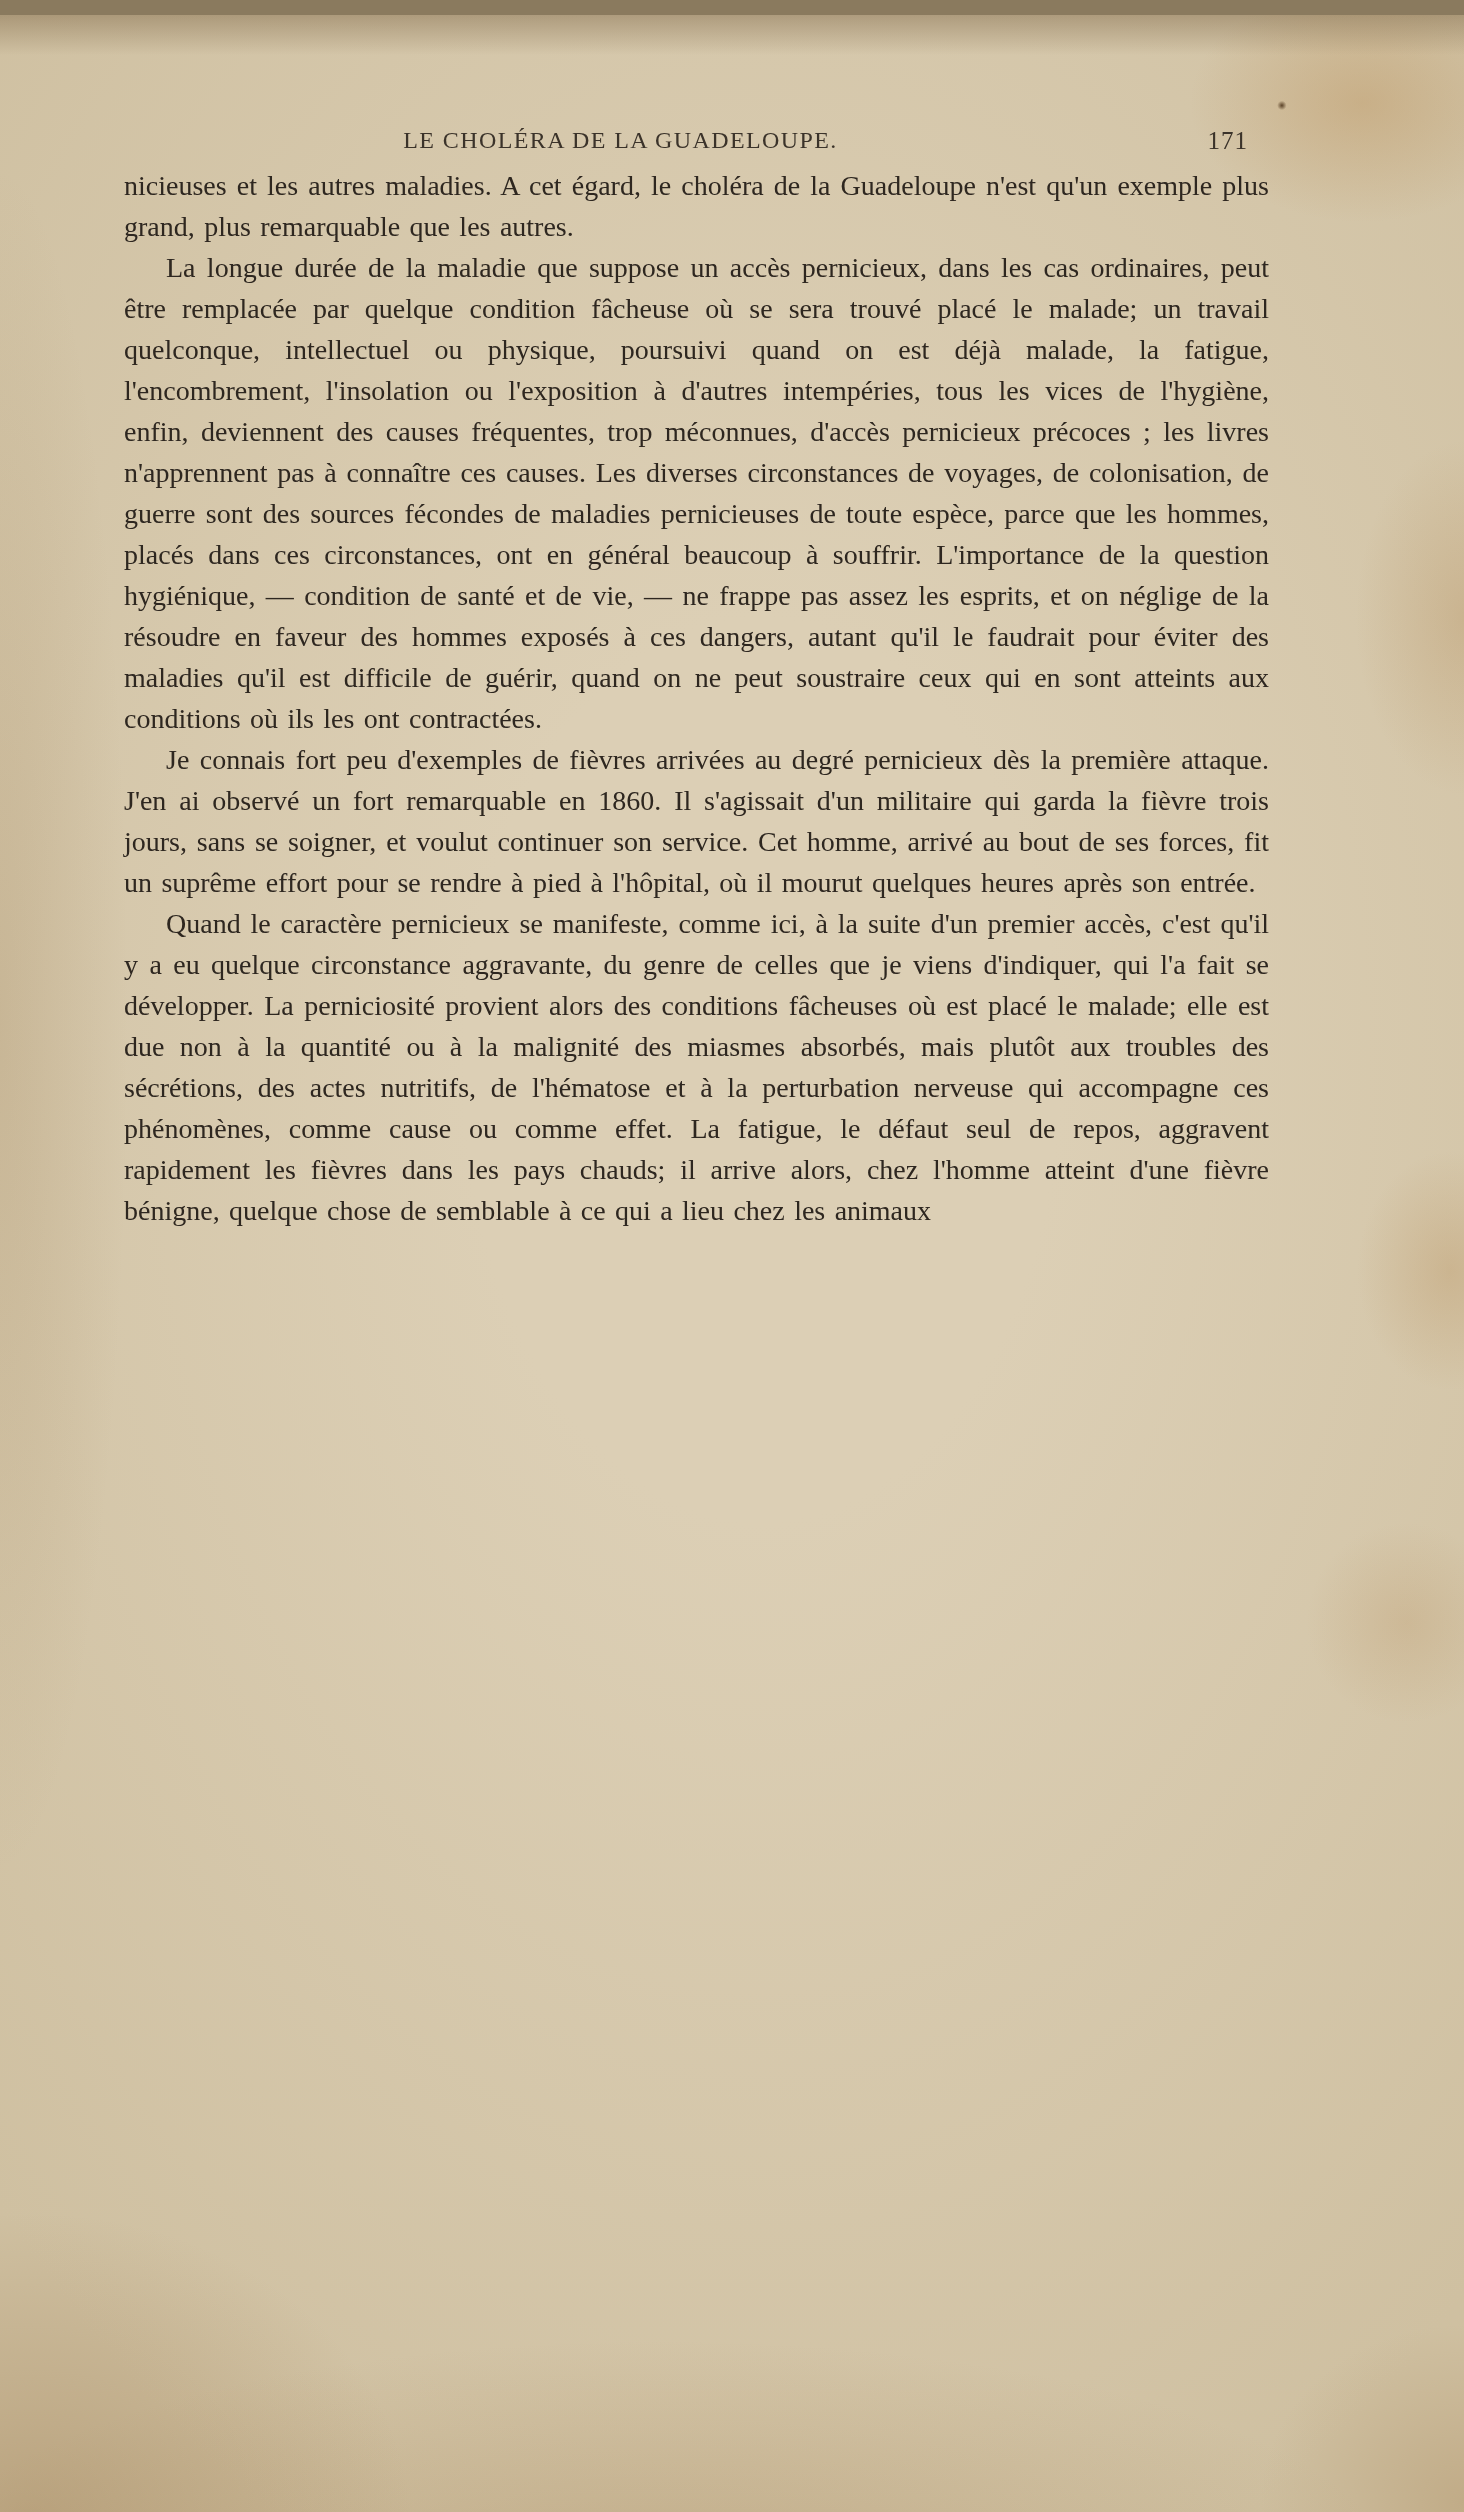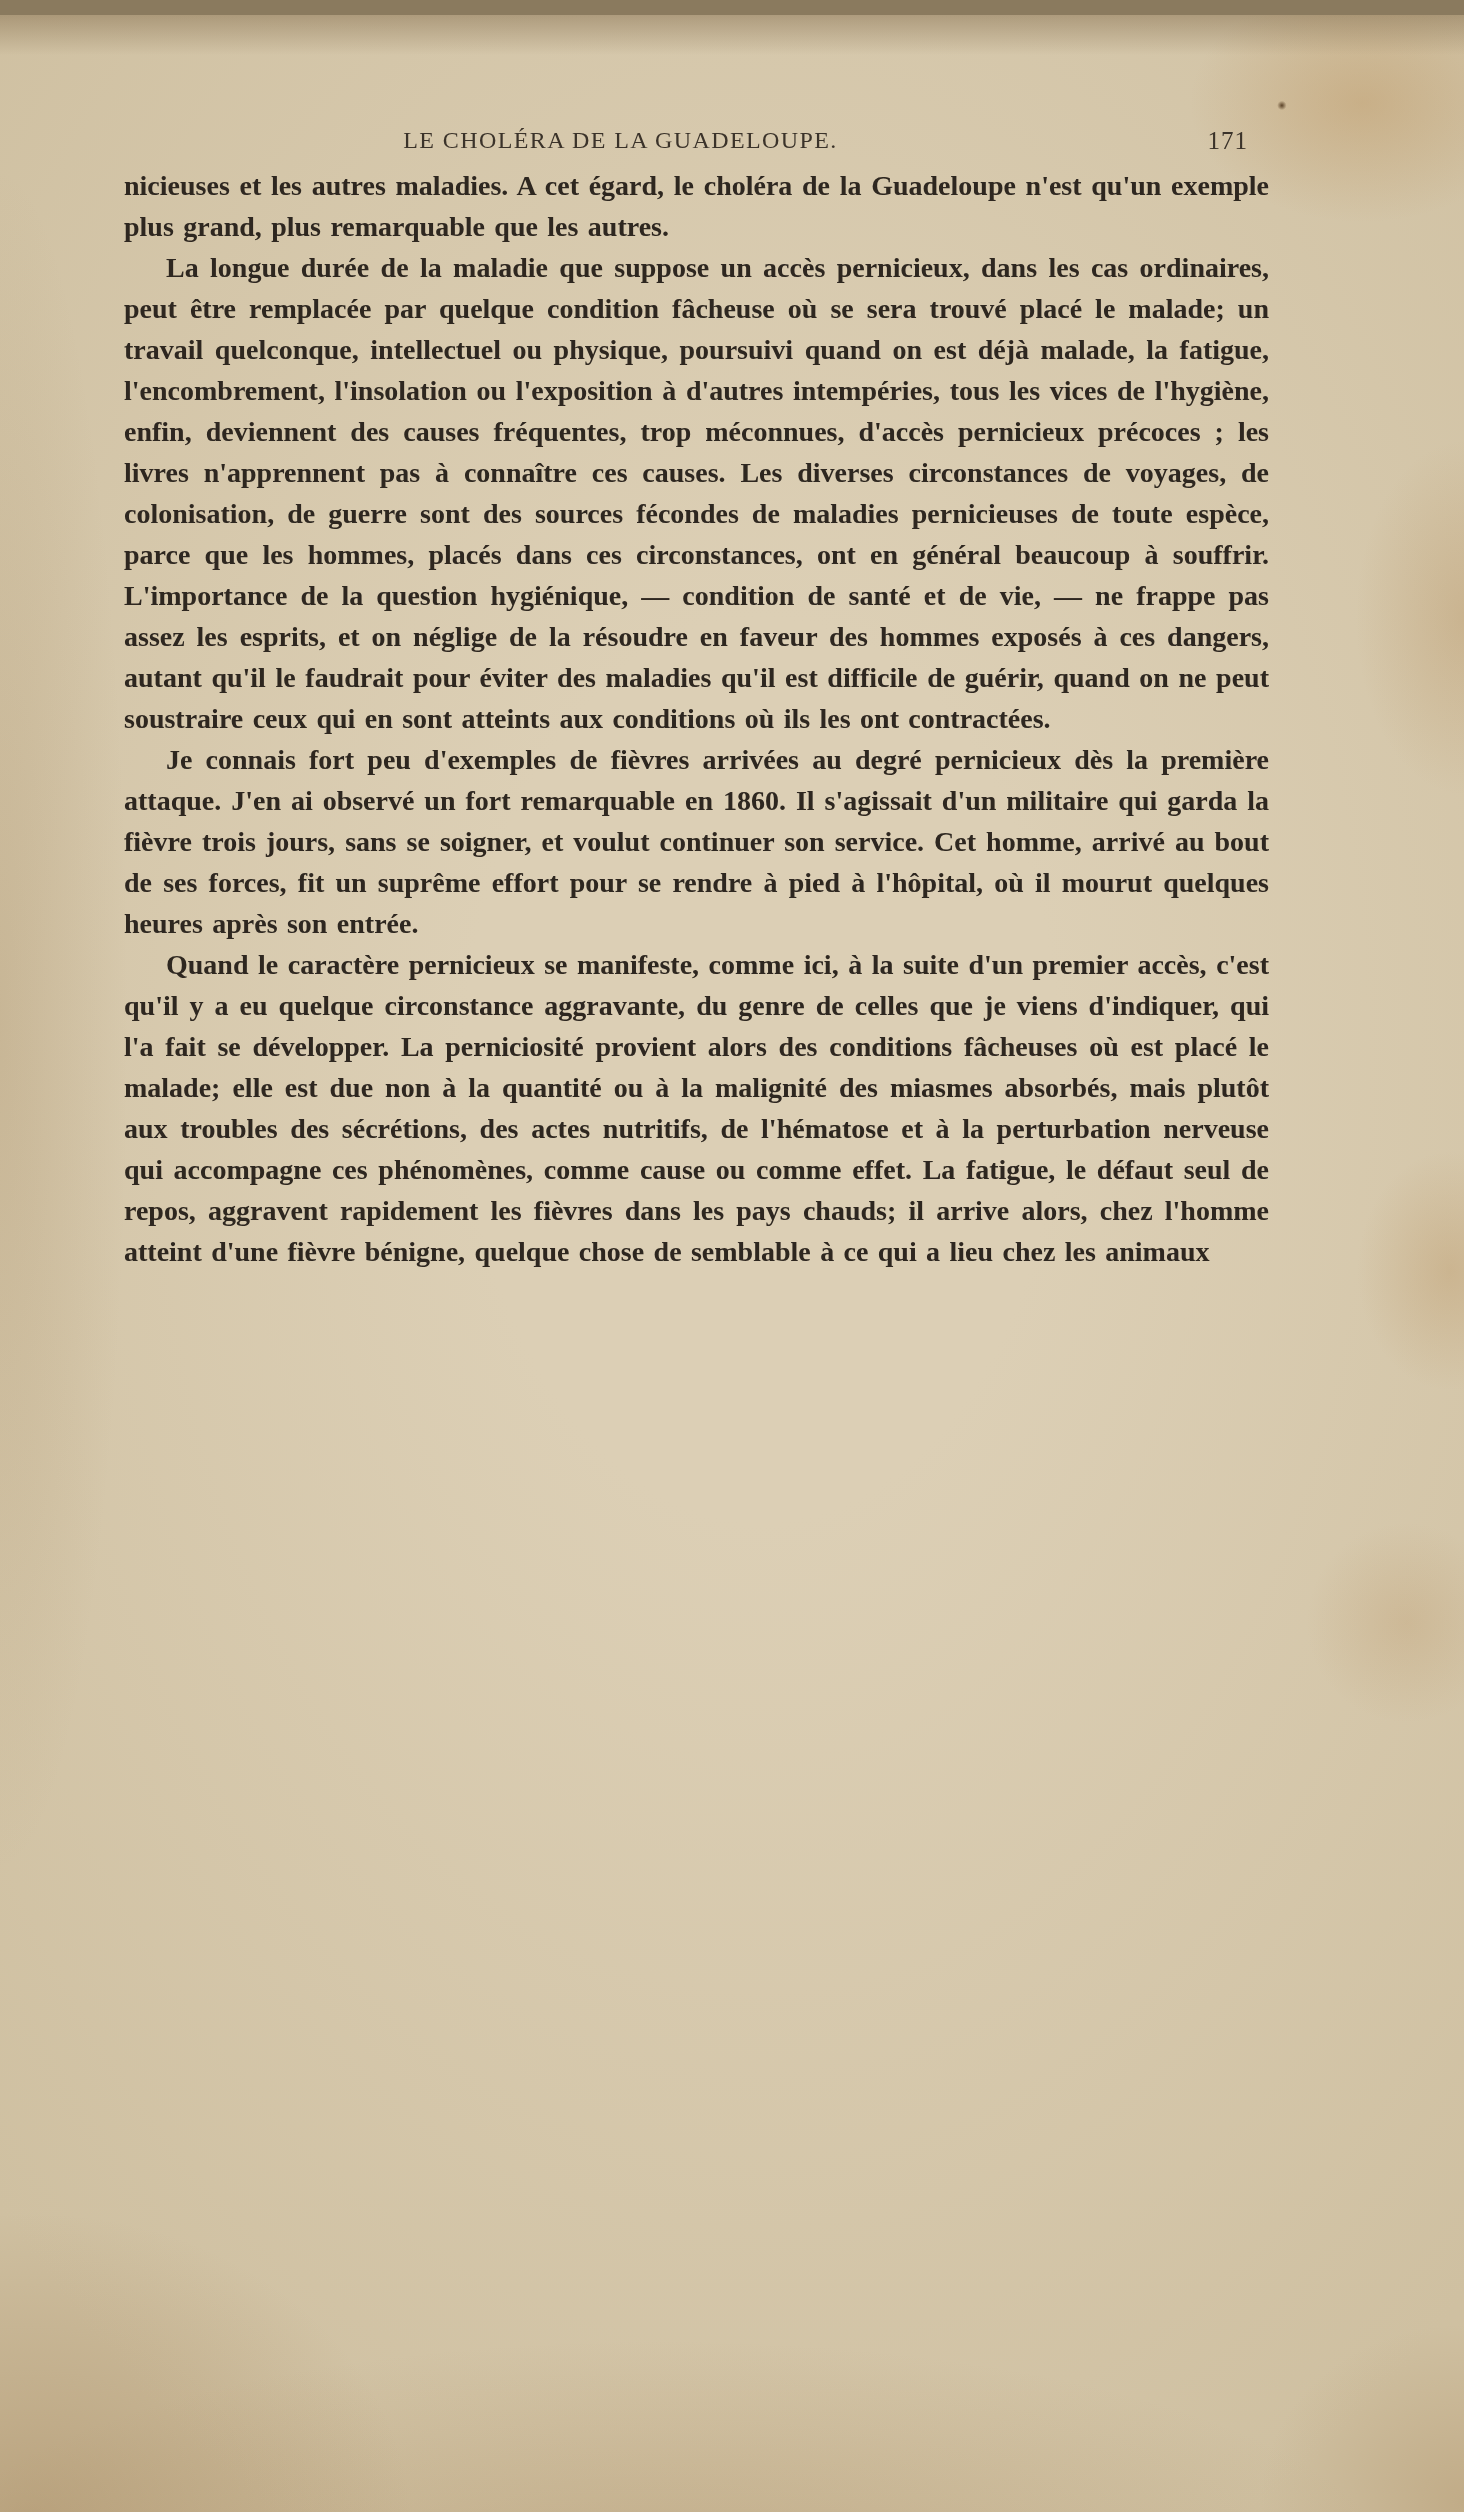--- a/index.html
+++ b/index.html
@@ -78,21 +78,20 @@
     font-size: 28px;
     line-height: 41px;
     word-spacing: 2.4px;
     color: #2e2720;
   }
 
   .text-block p {
     margin: 0;
     padding: 0;
     text-indent: 42px;
-    font-weight: bold;
   }
 
   .text-block p.continuation {
     text-indent: 0;
   }
 </style>
 </head>
 <body>
 
 <div class="page">

